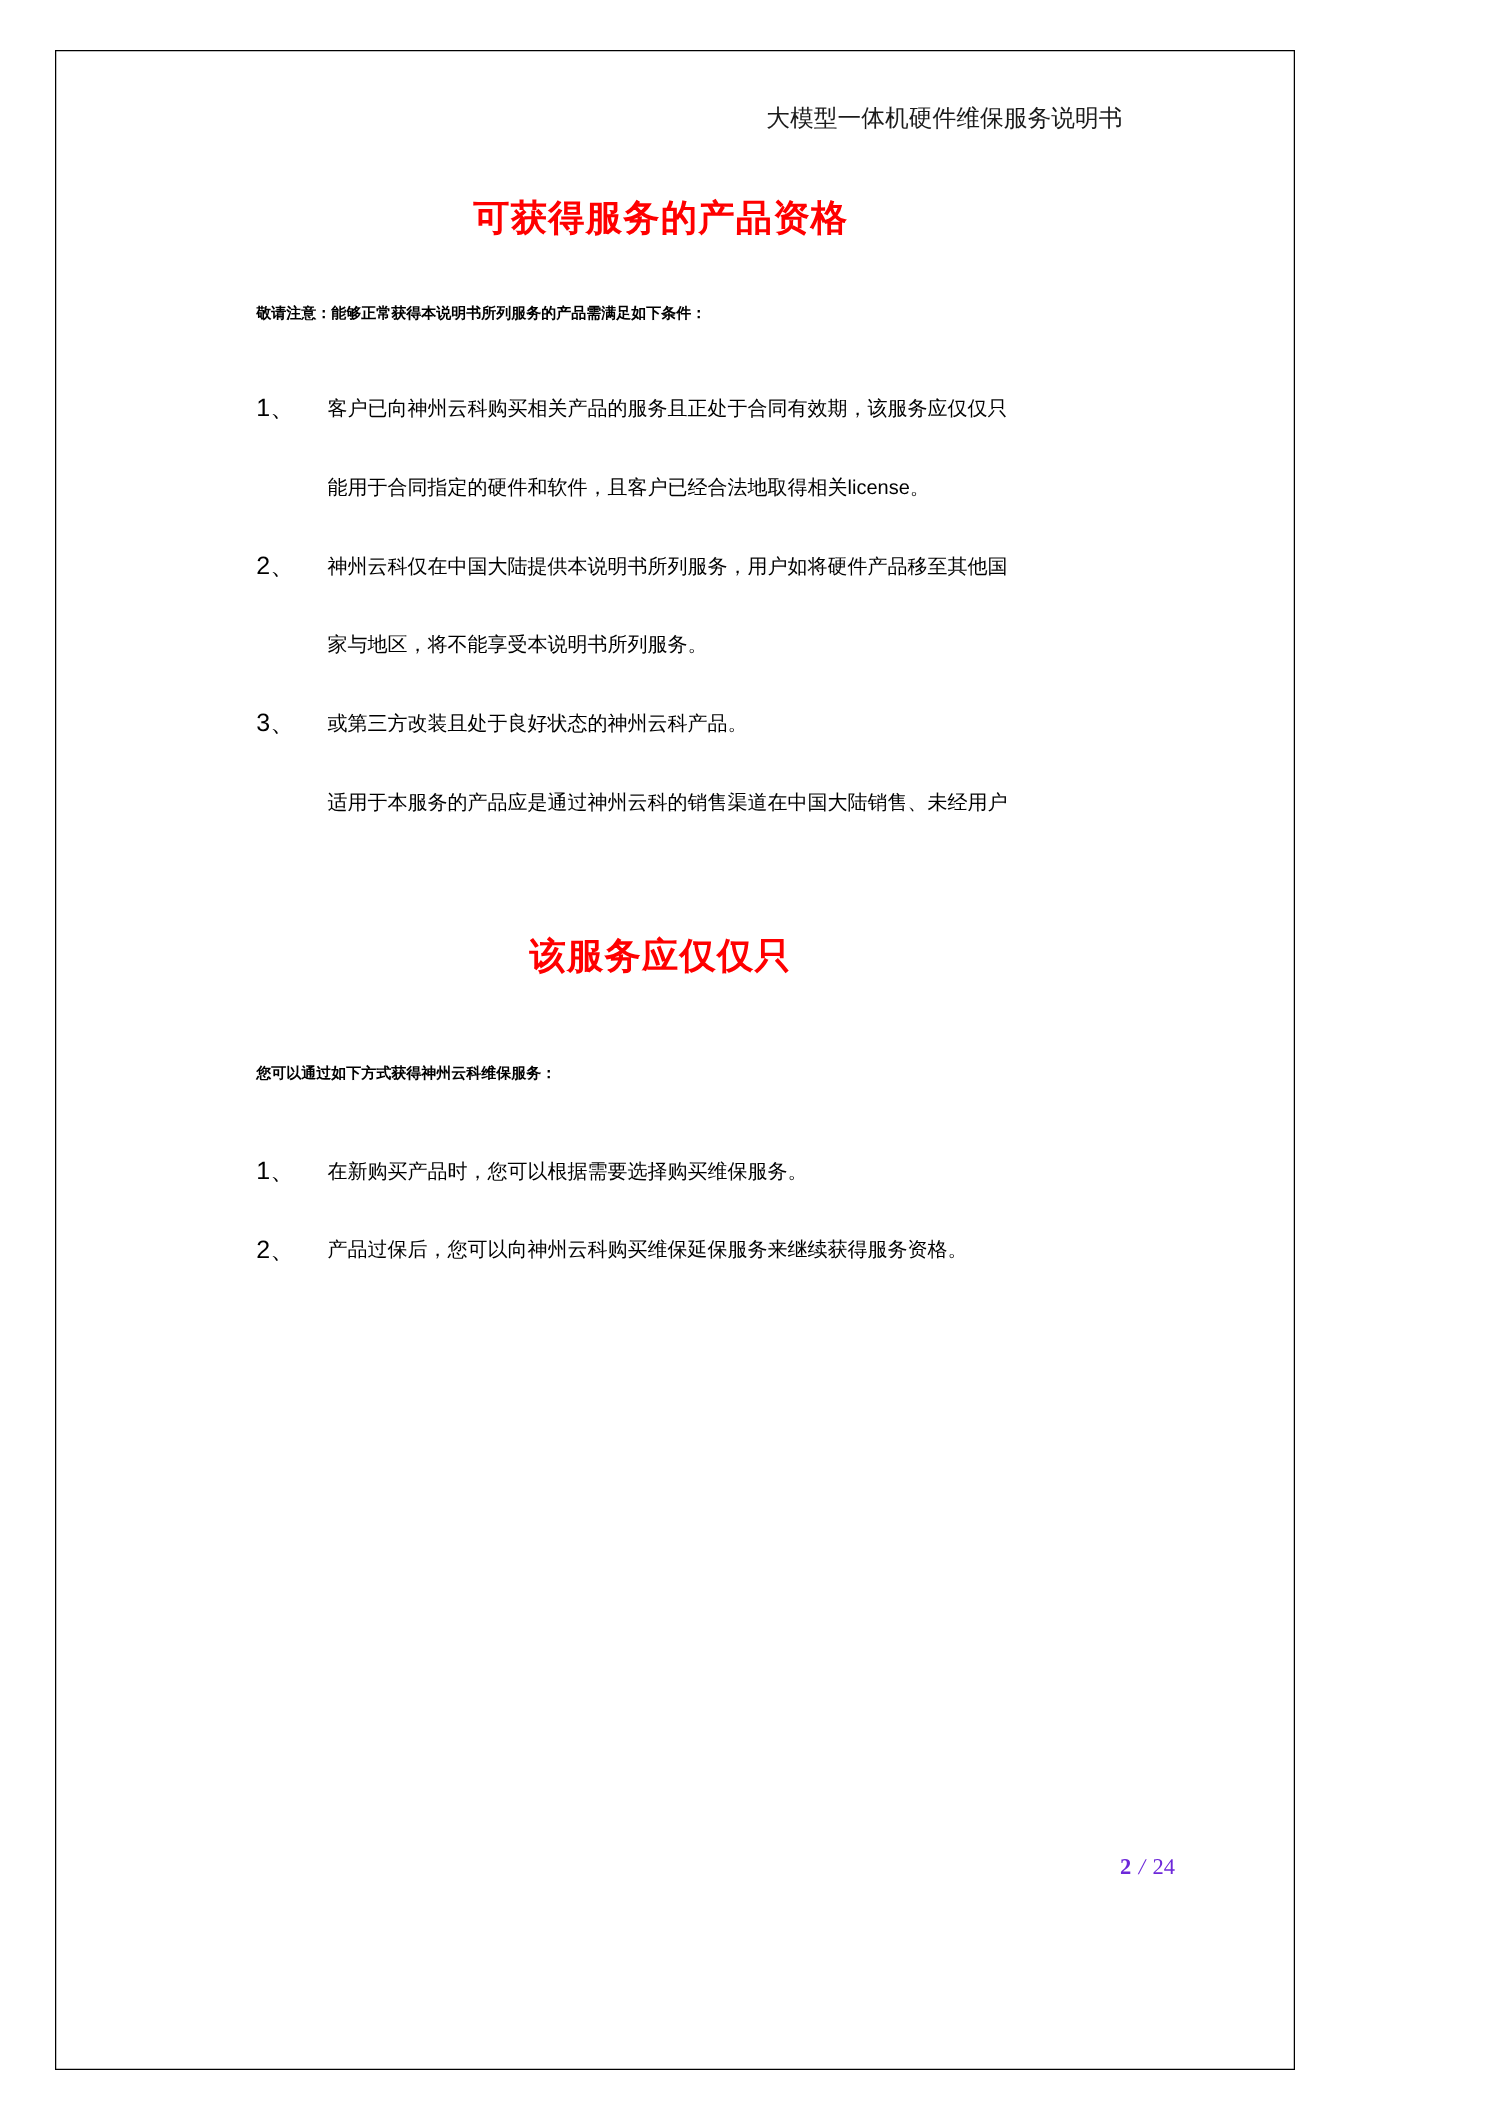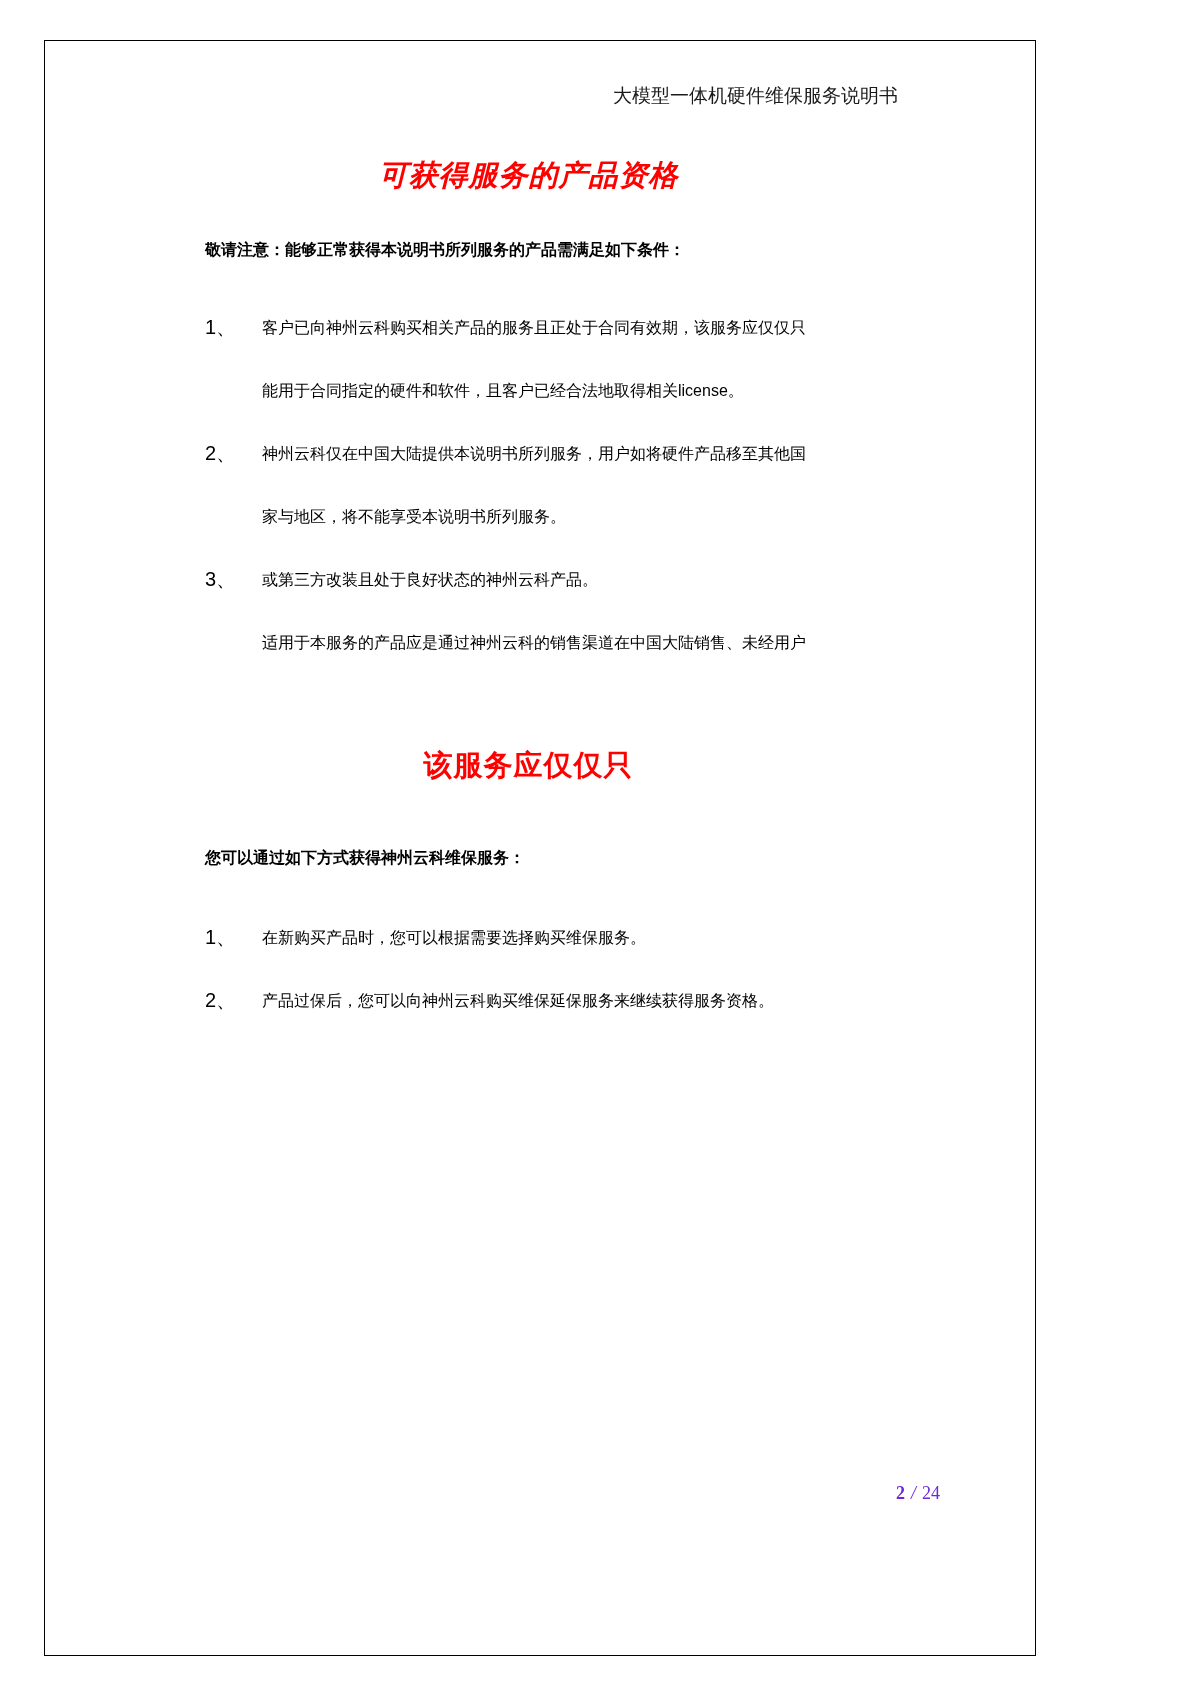--- a/index.html
+++ b/index.html
@@ -39,24 +39,24 @@
     margin-right: 228px;
   }
   .section-title {
     text-align: center;
     font-size: 29px;
     line-height: 42px;
     font-weight: 700;
     color: #ff0000;
     letter-spacing: 1px;
   }
-  .title-1 { margin-top: 46px; font-style: italic; }
+  .title-1 { margin-top: 46px; }
   .title-2 { margin-top: 70px; }
   .intro {
-    font-size: 16px;
+    font-size: 12px;
     line-height: 28px;
     font-weight: 700;
     color: #000000;
   }
   .intro-1 { margin-top: 40px; }
   .intro-2 { margin-top: 58px; }
   .list { margin-top: 32px; }
   .list-2 { margin-top: 34px; }
   .list-item {
     display: flex;

